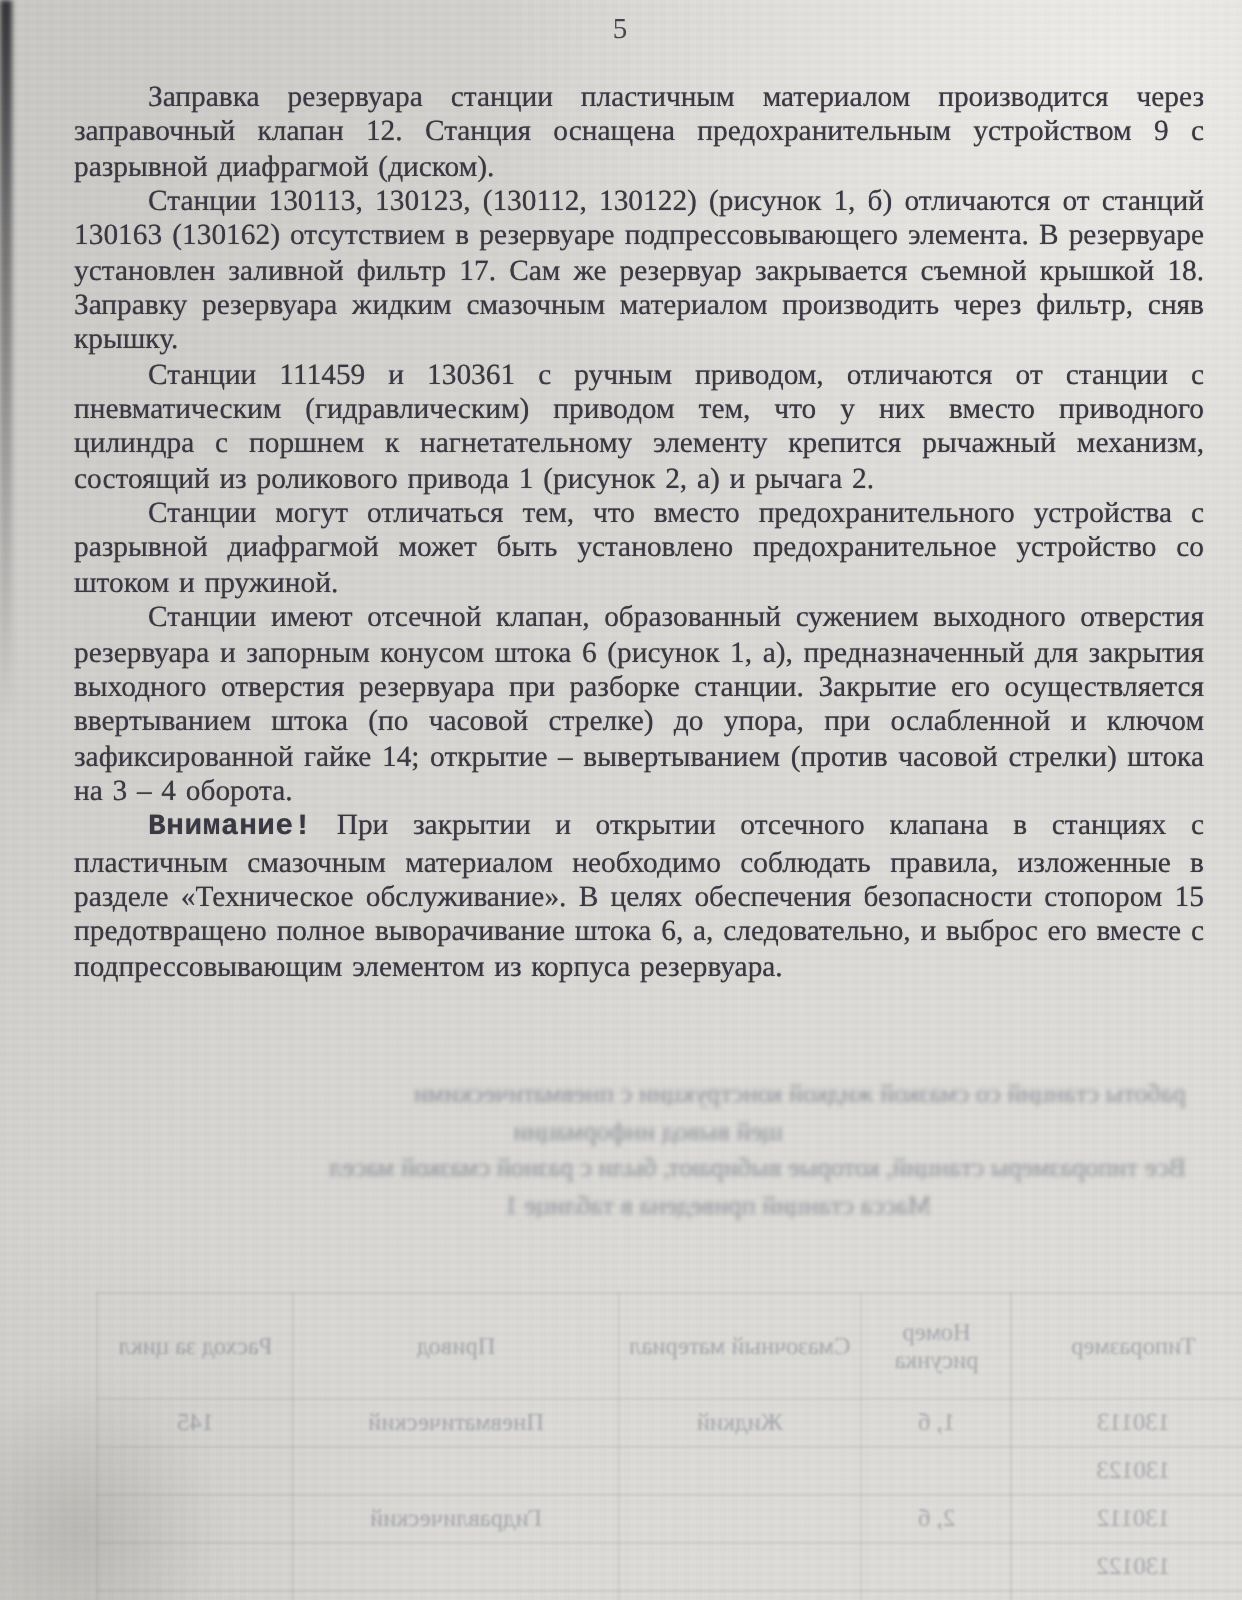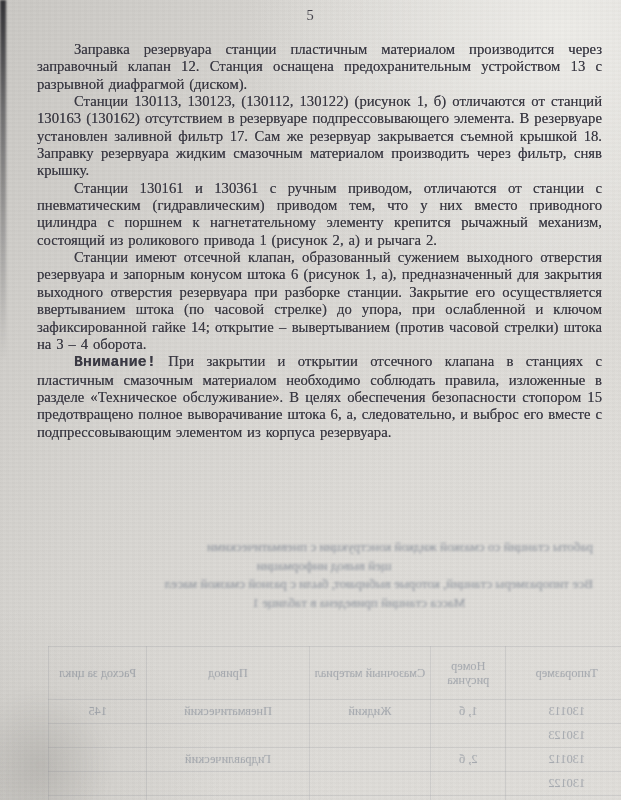--- a/index.html
+++ b/index.html
@@ -83,23 +83,24 @@
 <body>
 
 <div class="screen">
   <div class="texture"></div>
   <div class="edge-strip"></div>
   <div class="corner-shade"></div>
 
   <div class="page-number">5</div>
 
   <div class="content">
-    <p>Заправка резервуара станции пластичным материалом производится через заправочный клапан 12. Станция оснащена предохранительным устройством 13 с разрывной диафрагмой (диском).</p>
+    <p>Заправка резервуара станции пластичным материалом производится через заправочный клапан 12. Станция оснащена предохранительным устройством 9 с разрывной диафрагмой (диском).</p>
     <p>Станции 130113, 130123, (130112, 130122) (рисунок 1, б) отличаются от станций 130163 (130162) отсутствием в резервуаре подпрессовывающего элемента. В резервуаре установлен заливной фильтр 17. Сам же резервуар закрывается съемной крышкой 18. Заправку резервуара жидким смазочным материалом производить через фильтр, сняв крышку.</p>
-    <p>Станции 130161 и 130361 с ручным приводом, отличаются от станции с пневматическим (гидравлическим) приводом тем, что у них вместо приводного цилиндра с поршнем к нагнетательному элементу крепится рычажный механизм, состоящий из роликового привода 1 (рисунок 2, а) и рычага 2.</p>
+    <p>Станции 111459 и 130361 с ручным приводом, отличаются от станции с пневматическим (гидравлическим) приводом тем, что у них вместо приводного цилиндра с поршнем к нагнетательному элементу крепится рычажный механизм, состоящий из роликового привода 1 (рисунок 2, а) и рычага 2.</p>
+    <p>Станции могут отличаться тем, что вместо предохранительного устройства с разрывной диафрагмой может быть установлено предохранительное устройство со штоком и пружиной.</p>
     <p>Станции имеют отсечной клапан, образованный сужением выходного отверстия резервуара и запорным конусом штока 6 (рисунок 1, а), предназначенный для закрытия выходного отверстия резервуара при разборке станции. Закрытие его осуществляется ввертыванием штока (по часовой стрелке) до упора, при ослабленной и ключом зафиксированной гайке 14; открытие – вывертыванием (против часовой стрелки) штока на 3 – 4 оборота.</p>
     <p><span class="warn-lead">Внимание!</span> <span>При закрытии и открытии отсечного клапана в станциях с пластичным смазочным материалом необходимо соблюдать правила, изложенные в разделе «Техническое обслуживание». В целях обеспечения безопасности стопором 15 предотвращено полное выворачивание штока 6, а, следовательно, и выброс его вместе с подпрессовывающим элементом из корпуса резервуара.</span></p>
   </div>
 
   <div class="bleed-lines">
     <div class="bl-0">работы станций со смазкой жидкой конструкции с пневматическими</div>
     <div class="bl-1">щей вывод информации</div>
     <div class="bl-2">Все типоразмеры станций, которые выбирают, были с разной смазкой масел</div>
     <div class="bl-3">Масса станций приведена в таблице 1</div>
   </div>

